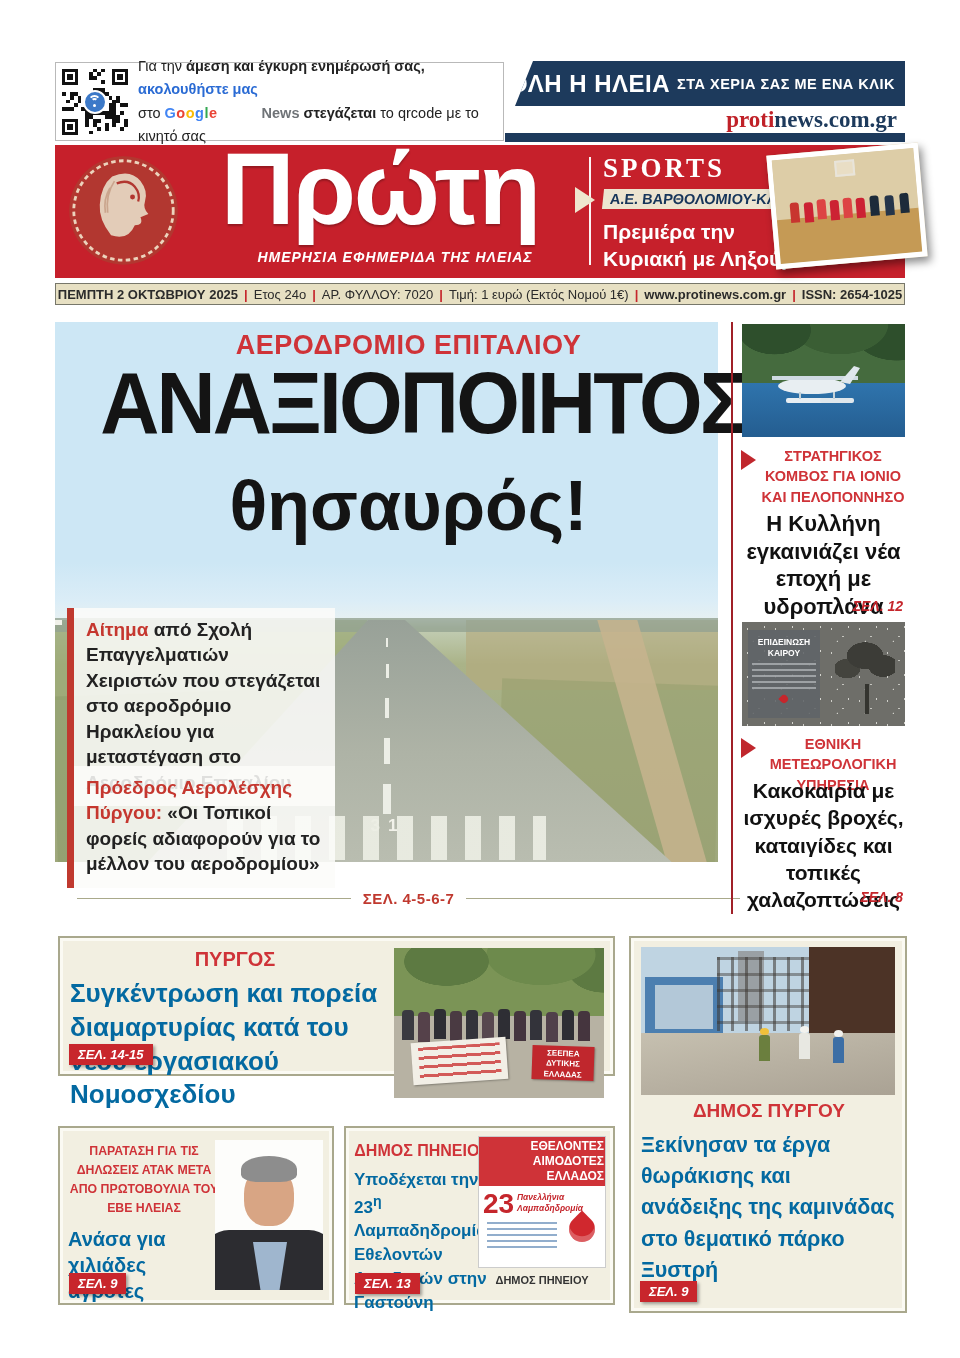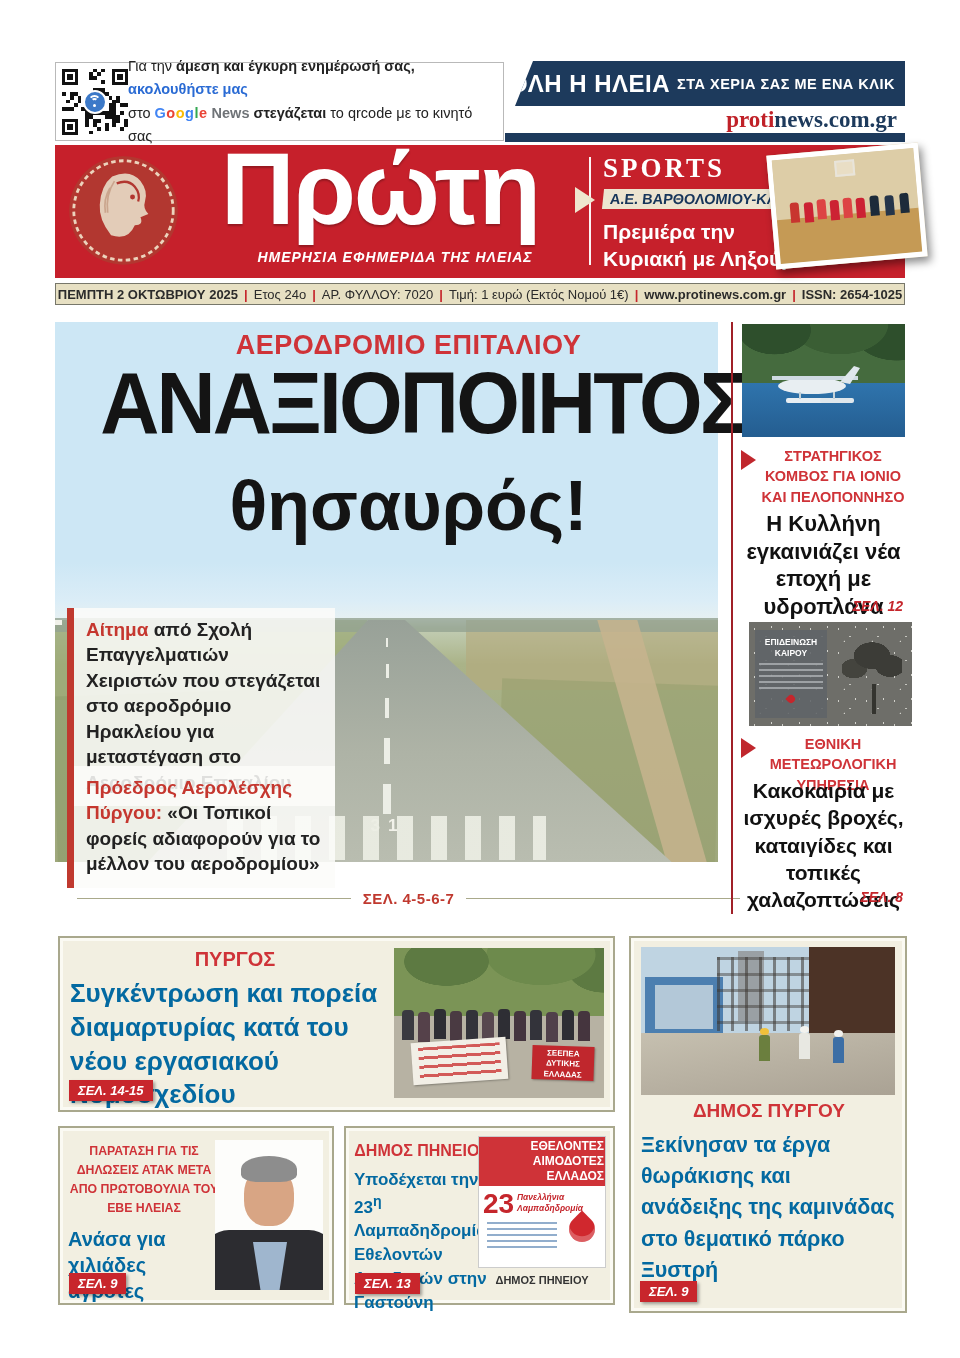--- a/index.html
+++ b/index.html
@@ -3,38 +3,38 @@
 <meta charset="utf-8">
 <style>
   * { margin:0; padding:0; box-sizing:border-box; }
   html,body { background:#ffffff; }
   .page { position:relative; width:960px; height:1358px; background:#fff; overflow:hidden;
           font-family:"Liberation Sans","DejaVu Sans",sans-serif; }
   .abs { position:absolute; }
 
   
   .topbar-left { left:55px; top:62px; width:449px; height:79px; border:1px solid #b9b9b9; background:#fff;
-                 display:flex; align-items:center; gap:0; padding:4px 6px; }
+                 display:flex; align-items:center; gap:10px; padding:4px 6px; }
   .qr { position:relative; width:66px; height:66px; background:#fff; flex:0 0 66px; }
   .qr-grid { position:absolute; inset:0; display:grid; grid-template-columns:repeat(17,1fr); grid-template-rows:repeat(17,1fr); }
   .qr-grid i { display:block; }
   .qr-grid i.on { background:#111; }
   .finder { position:absolute; width:16px; height:16px; border:3px solid #111; background:#fff; }
   .finder::after { content:""; position:absolute; inset:2px; background:#111; }
   .f-tl{left:0;top:0} .f-tr{right:0;top:0} .f-bl{left:0;bottom:0}
   .qr-wifi { position:absolute; left:50%; top:50%; width:24px; height:24px; margin:-12px 0 0 -12px;
              background:#3c79c8; border-radius:50%; border:2px solid #fff; }
   .wifi-arc { position:absolute; left:50%; border:2px solid #fff; border-color:#fff transparent transparent transparent; border-radius:50%; }
   .wifi-a1 { width:13px; height:13px; margin-left:-7px; top:3px; }
   .wifi-a2 { width:7px;  height:7px;  margin-left:-4px; top:6px; }
   .wifi-dot { position:absolute; left:50%; top:12px; width:3px; height:3px; margin-left:-2px; background:#fff; border-radius:50%; }
   .tb-text { font-size:14.5px; color:#222; line-height:1.6; }
   .tb-text b { font-weight:bold; }
   .follow { color:#2a6bd4; font-weight:bold; }
-  .gnews-news { color:#6f7377; font-weight:bold; }
+  .gnews-news { color:#6f7377; font-weight:bold;margin-left:40px; }
   .g1{color:#4285F4}.g2{color:#EA4335}.g3{color:#FBBC05}.g4{color:#4285F4}.g5{color:#34A853}.g6{color:#EA4335}
   .google-word { font-weight:bold; letter-spacing:.5px; }
 
   .topbar-right { left:505px; top:61px; width:400px; height:81px; }
   .tr-navy { position:absolute; left:0; top:0; width:100%; height:45px; background:#1d3a5c;
              clip-path:polygon(28px 0,100% 0,100% 100%,10px 100%);
              display:flex; align-items:center; justify-content:flex-end; padding-right:10px; gap:7px; }
   .tr-strong { color:#fff; font-weight:bold; font-size:24px; letter-spacing:.5px; }
   .tr-rest { color:#fff; font-weight:bold; font-size:14.5px; letter-spacing:.5px; }
   .tr-white { position:absolute; left:4px; top:45px; width:396px; height:27px; background:#fff;
@@ -120,21 +120,21 @@
   .vline-red { left:731px; top:322px; width:2px; height:592px; background:#a02028; }
 
   
   .rightcol { left:741px; top:322px; width:165px; height:592px; }
   .ph-seaplane { position:absolute; left:1px; top:2px; width:163px; height:113px; overflow:hidden; background:#2c6da5; }
   .sp-trees { position:absolute; inset:0 0 45% 0;
       background:radial-gradient(60px 40px at 20% 10%,#2e4f2c 60%,transparent 61%),
                  radial-gradient(80px 50px at 60% 0%,#3a5e34 60%,transparent 61%),
                  radial-gradient(70px 45px at 95% 15%,#2e4f2c 60%,transparent 61%),#456b3e; }
   .sp-sea { position:absolute; inset:52% 0 0 0; background:linear-gradient(#2f74ad,#245d90); }
-  .ph-weather { position:absolute; left:8px; top:300px; width:163px; height:104px; overflow:hidden; background:#6e6e69;
+  .ph-weather { position:absolute; left:1px; top:300px; width:163px; height:104px; overflow:hidden; background:#6e6e69;
       background-image:radial-gradient(1.5px 1.5px at 20% 30%,#cfcfc9 50%,transparent 51%),
                        radial-gradient(1.5px 1.5px at 60% 60%,#c5c5bf 50%,transparent 51%),
                        radial-gradient(1.5px 1.5px at 80% 20%,#d5d5cf 50%,transparent 51%),
                        radial-gradient(1.5px 1.5px at 40% 80%,#cfcfc9 50%,transparent 51%);
       background-size:28px 24px; }
   .wx-panel { position:absolute; left:6px; top:8px; width:72px; height:88px; background:rgba(96,100,104,.88);
               color:#fff; font-weight:bold; font-size:8.5px; line-height:1.25; text-align:center; padding:7px 4px; }
   .wx-lines { margin-top:5px; height:26px;
       background:repeating-linear-gradient(#cfd3d6 0 2px,transparent 2px 6px); opacity:.55; }
   .wx-pin { width:8px; height:8px; background:#c5262c; border-radius:50% 50% 50% 0; transform:rotate(45deg); margin:6px auto 0; }
@@ -150,21 +150,21 @@
               border-left:15px solid #c0272d; border-top:10px solid transparent; border-bottom:10px solid transparent; }
   .rc-ktext { flex:1; text-align:center; color:#cf3338; font-weight:bold; font-size:14.5px; line-height:1.4; }
   .rc-head { position:absolute; left:0; width:165px; text-align:center; color:#111; font-weight:bold; }
   .rc-h1 { top:188px; font-size:22px; line-height:1.25; }
   .rc-h2 { top:455px; font-size:21px; line-height:1.3; }
   .rc-page { position:absolute; right:3px; color:#c5262c; font-weight:bold; font-style:italic; font-size:14px; }
   .rc-p1 { top:276px; } .rc-p2 { top:567px; }
 
   
   .nbox { position:absolute; border:2px solid #a9a88d; background:#f2efe1; box-shadow:inset 0 0 0 3px #fbfaf3; }
-  .box1 { left:58px; top:936px; width:557px; height:176px; }
+  .box1 { left:58px; top:936px; width:557px; height:140px; }
   .box2 { left:629px; top:936px; width:278px; height:377px; }
   .box3 { left:58px; top:1126px; width:276px; height:179px; }
   .box4 { left:344px; top:1126px; width:271px; height:179px; }
   .bx-kicker { color:#cf3338; font-weight:bold; text-align:center; }
   .bx-head { color:#0369a1; font-weight:bold; text-align:left; }
   .badge { position:absolute; left:9px; bottom:9px; background:#c8262c; color:#fff;
            font-weight:bold; font-style:italic; font-size:13px; padding:3px 9px;
            box-shadow:2px 2px 3px rgba(0,0,0,.35); }
 
   .b1-text { position:absolute; left:10px; top:10px; width:330px; }

